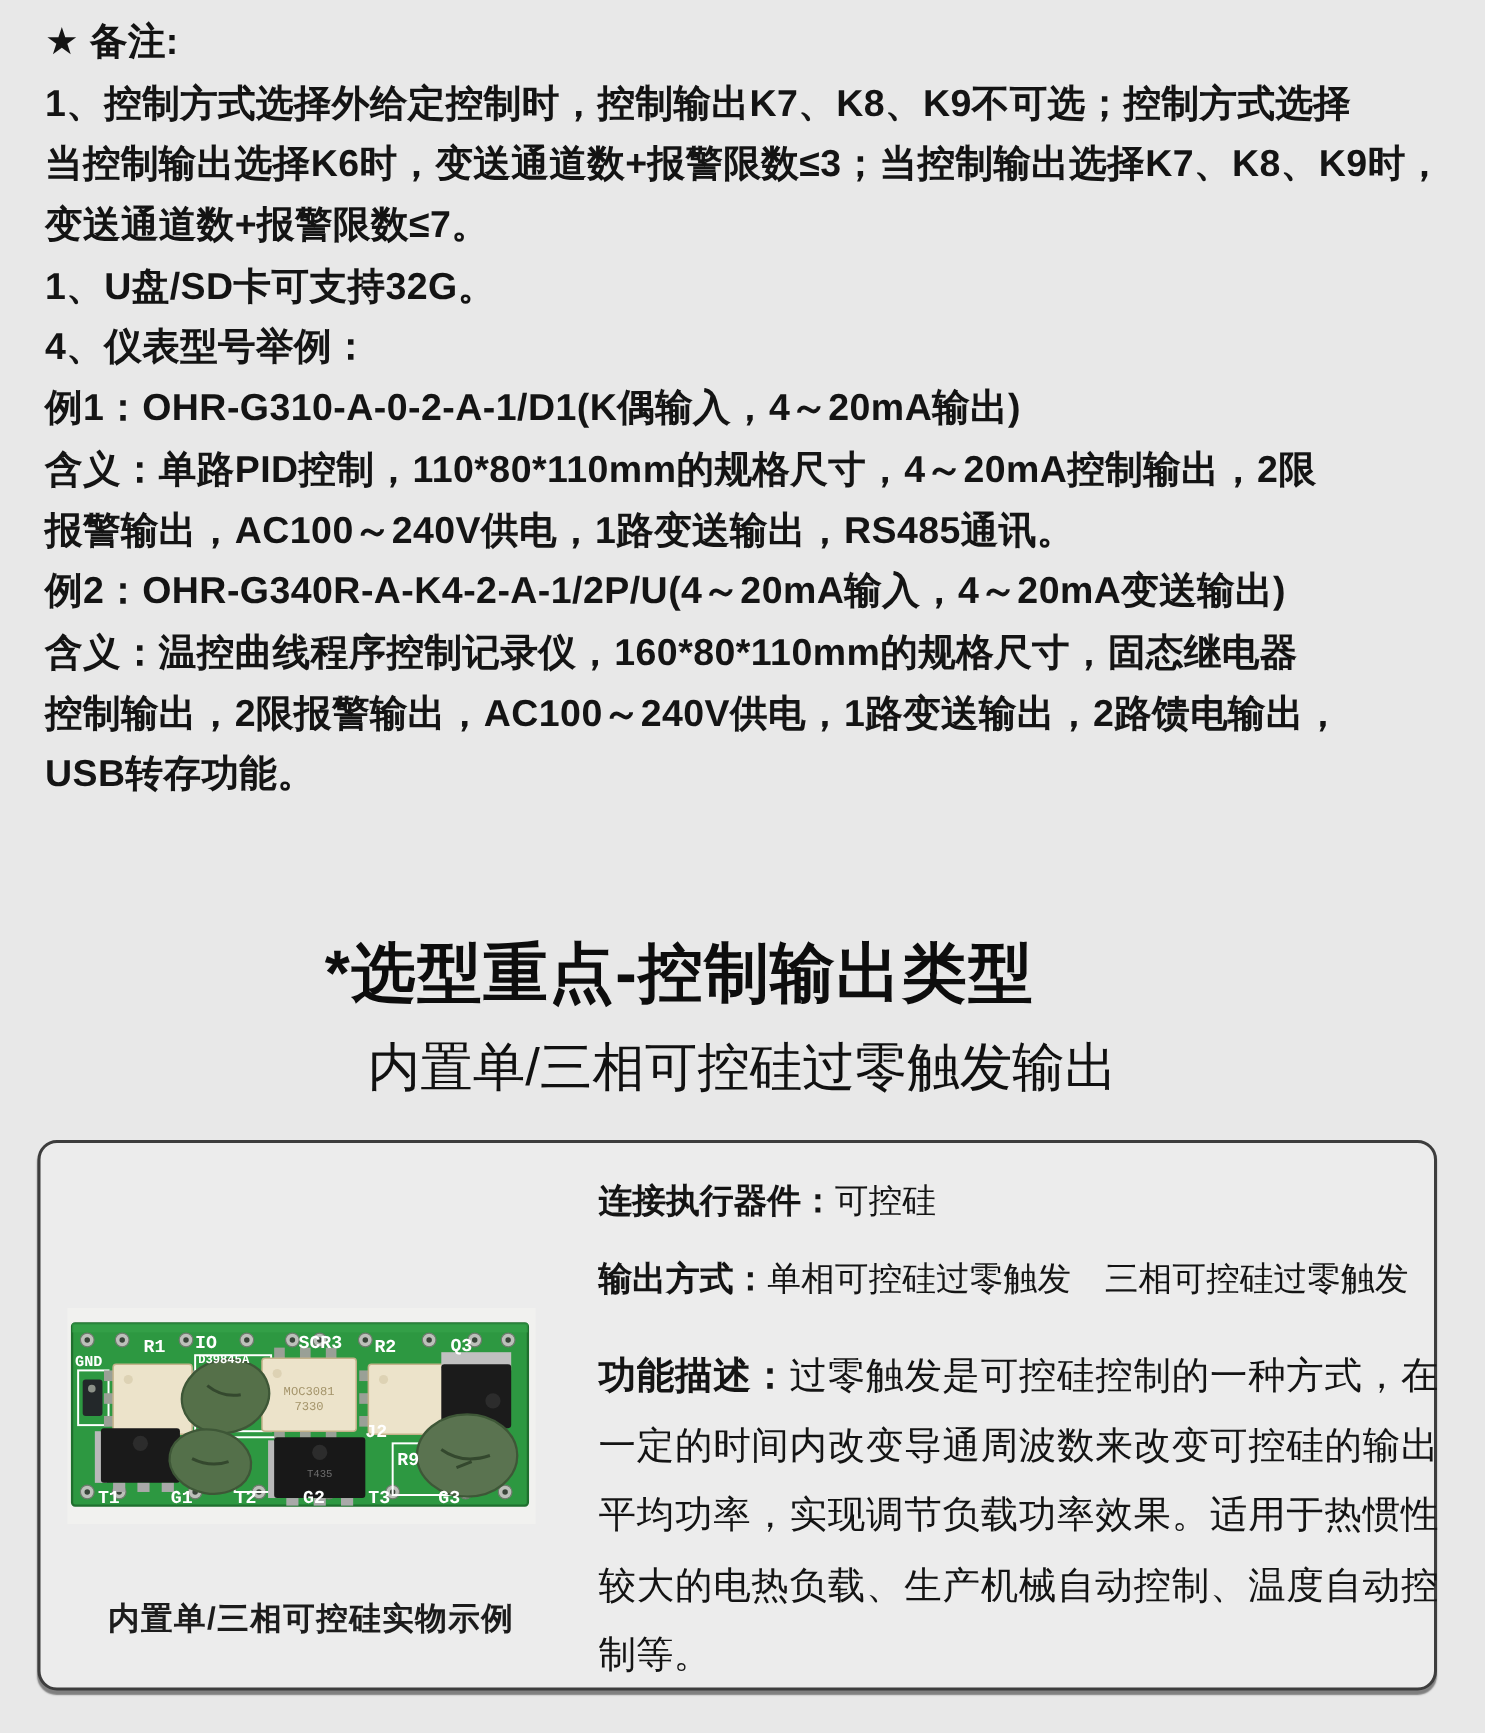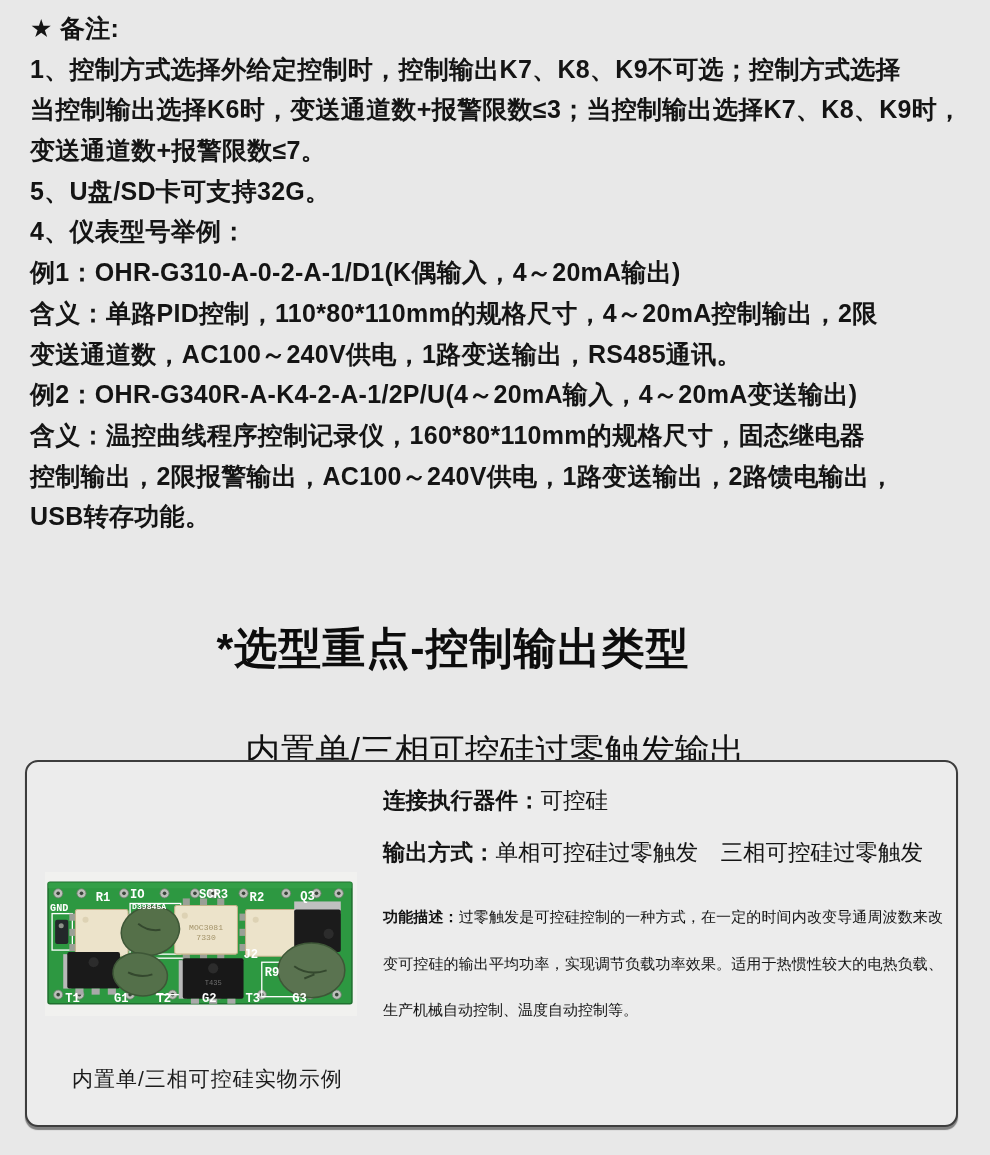--- a/index.html
+++ b/index.html
@@ -27,21 +27,21 @@
     position: absolute;
     left: 0; top: 620px; width: 906px;
     text-align: center;
     font-size: 43px;
     font-weight: 700;
     letter-spacing: 1px;
     color: #0d0d0d;
   }
   .section-subtitle {
     position: absolute;
-    left: 0; top: 728px; width: 990px;
+    left: 0; top: 688px; width: 990px;
     text-align: center;
     font-size: 35px;
     font-weight: 500;
     color: #111;
   }
   .feature-card {
     position: absolute;
     left: 25px; top: 760px;
     width: 933px; height: 367px;
     background: #ececec;
@@ -53,60 +53,60 @@
     position: absolute;
     left: 18px; top: 110px;
     width: 312px; height: 144px;
     background: #f1f1ef;
   }
   .pcb-photo-wrap svg { display: block; width: 100%; height: 100%; }
   .pcb-caption {
     position: absolute;
     left: 45px; top: 303px;
     font-size: 21px;
-    font-weight: 400;
+    font-weight: 700;
     color: #1c1c1c;
     letter-spacing: 1px;
   }
   .spec-col {
     position: absolute;
-    left: 356px; top: 24px;
+    left: 372px; top: 24px;
     width: 560px;
   }
   .spec-row {
     font-size: 22.5px;
     margin-bottom: 22px;
     line-height: 30px;
     white-space: nowrap;
   }
   .spec-row .spec-label { font-weight: 700; }
   .spec-row .spec-value { font-weight: 400; }
   .description-paragraph {
-    font-size: 15px;
+    font-size: 25px;
     line-height: 46.5px;
     text-align: justify;
     font-weight: 400;
     margin-top: 26px;
   }
   .description-paragraph .desc-label { font-weight: 700; }
   .pcb-silk { fill: #ffffff; font-family: "Liberation Mono", "DejaVu Sans Mono", monospace; font-weight: 700; }
 </style>
 </head>
 <body>
 
 <div class="notes">
   <div class="note-line">★ 备注:</div>
   <div class="note-line">1、控制方式选择外给定控制时，控制输出K7、K8、K9不可选；控制方式选择</div>
   <div class="note-line">当控制输出选择K6时，变送通道数+报警限数≤3；当控制输出选择K7、K8、K9时，</div>
   <div class="note-line">变送通道数+报警限数≤7。</div>
-  <div class="note-line">5、U盘/SD卡可支持32G。</div>
+  <div class="note-line">1、U盘/SD卡可支持32G。</div>
   <div class="note-line">4、仪表型号举例：</div>
   <div class="note-line">例1：OHR-G310-A-0-2-A-1/D1(K偶输入，4～20mA输出)</div>
   <div class="note-line">含义：单路PID控制，110*80*110mm的规格尺寸，4～20mA控制输出，2限</div>
-  <div class="note-line">变送通道数，AC100～240V供电，1路变送输出，RS485通讯。</div>
+  <div class="note-line">报警输出，AC100～240V供电，1路变送输出，RS485通讯。</div>
   <div class="note-line">例2：OHR-G340R-A-K4-2-A-1/2P/U(4～20mA输入，4～20mA变送输出)</div>
   <div class="note-line">含义：温控曲线程序控制记录仪，160*80*110mm的规格尺寸，固态继电器</div>
   <div class="note-line">控制输出，2限报警输出，AC100～240V供电，1路变送输出，2路馈电输出，</div>
   <div class="note-line">USB转存功能。</div>
 </div>
 
 <div class="section-title">*选型重点-控制输出类型</div>
 <div class="section-subtitle">内置单/三相可控硅过零触发输出</div>
 
 <div class="feature-card">

